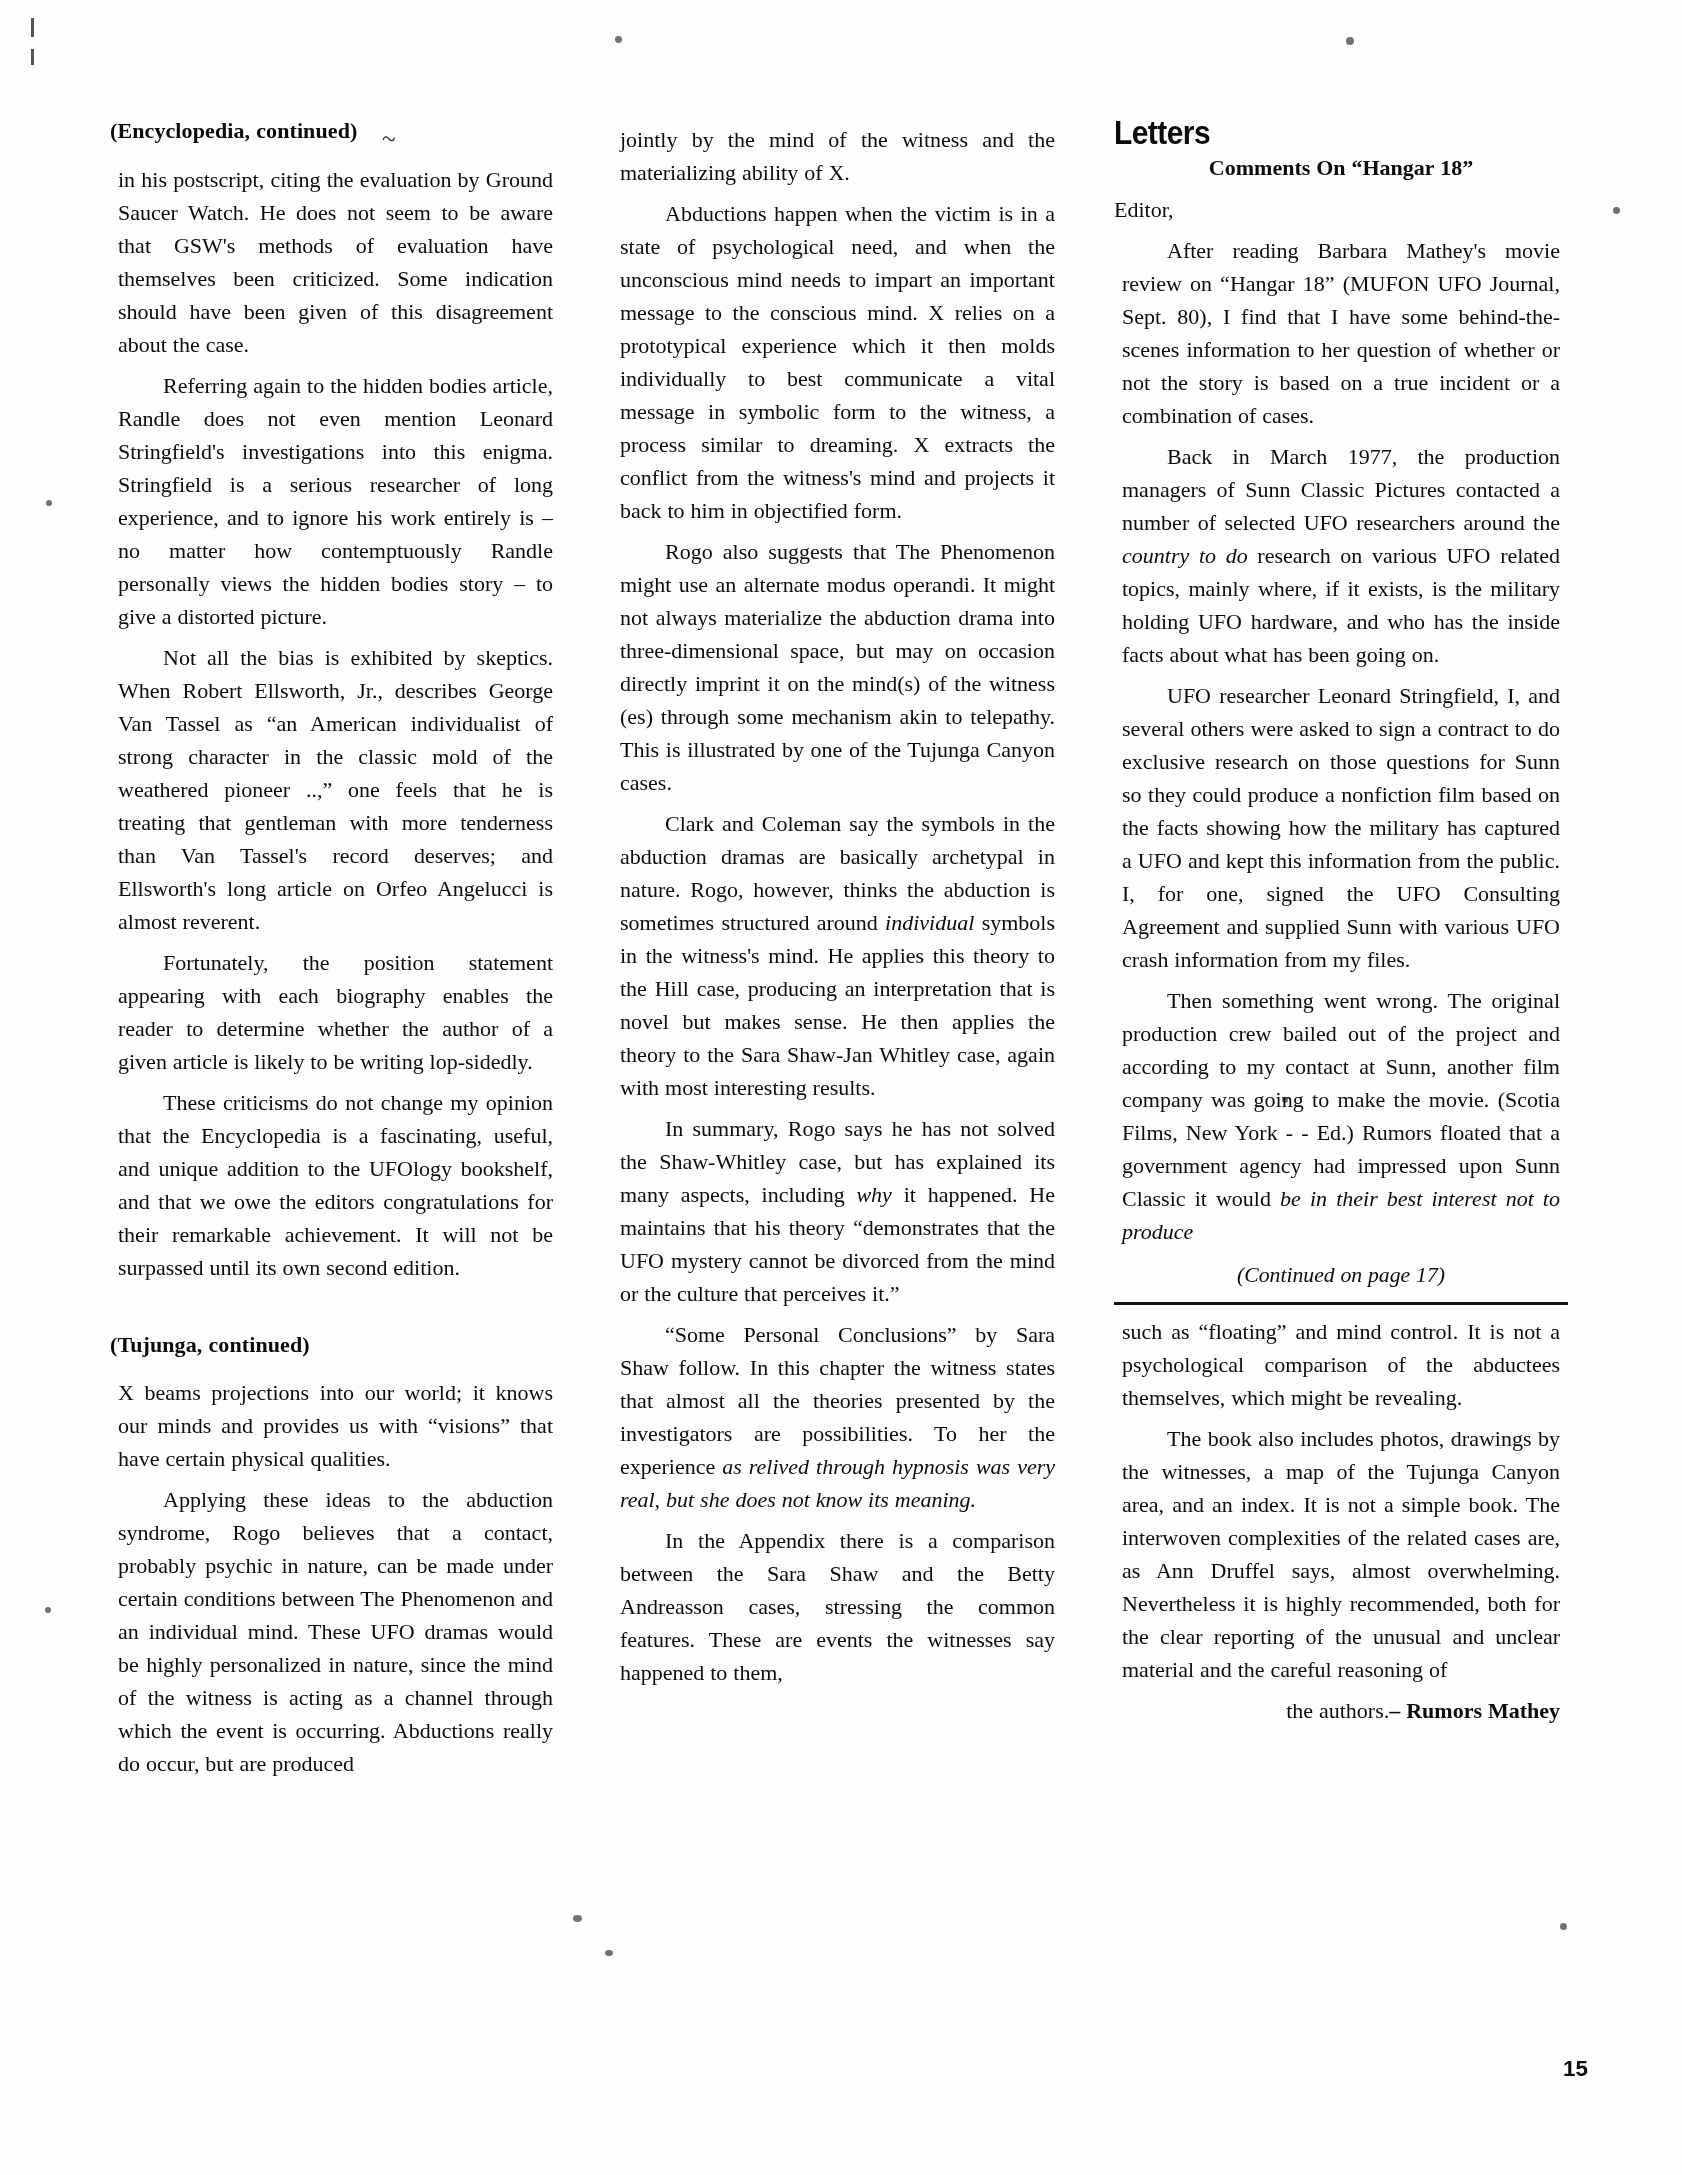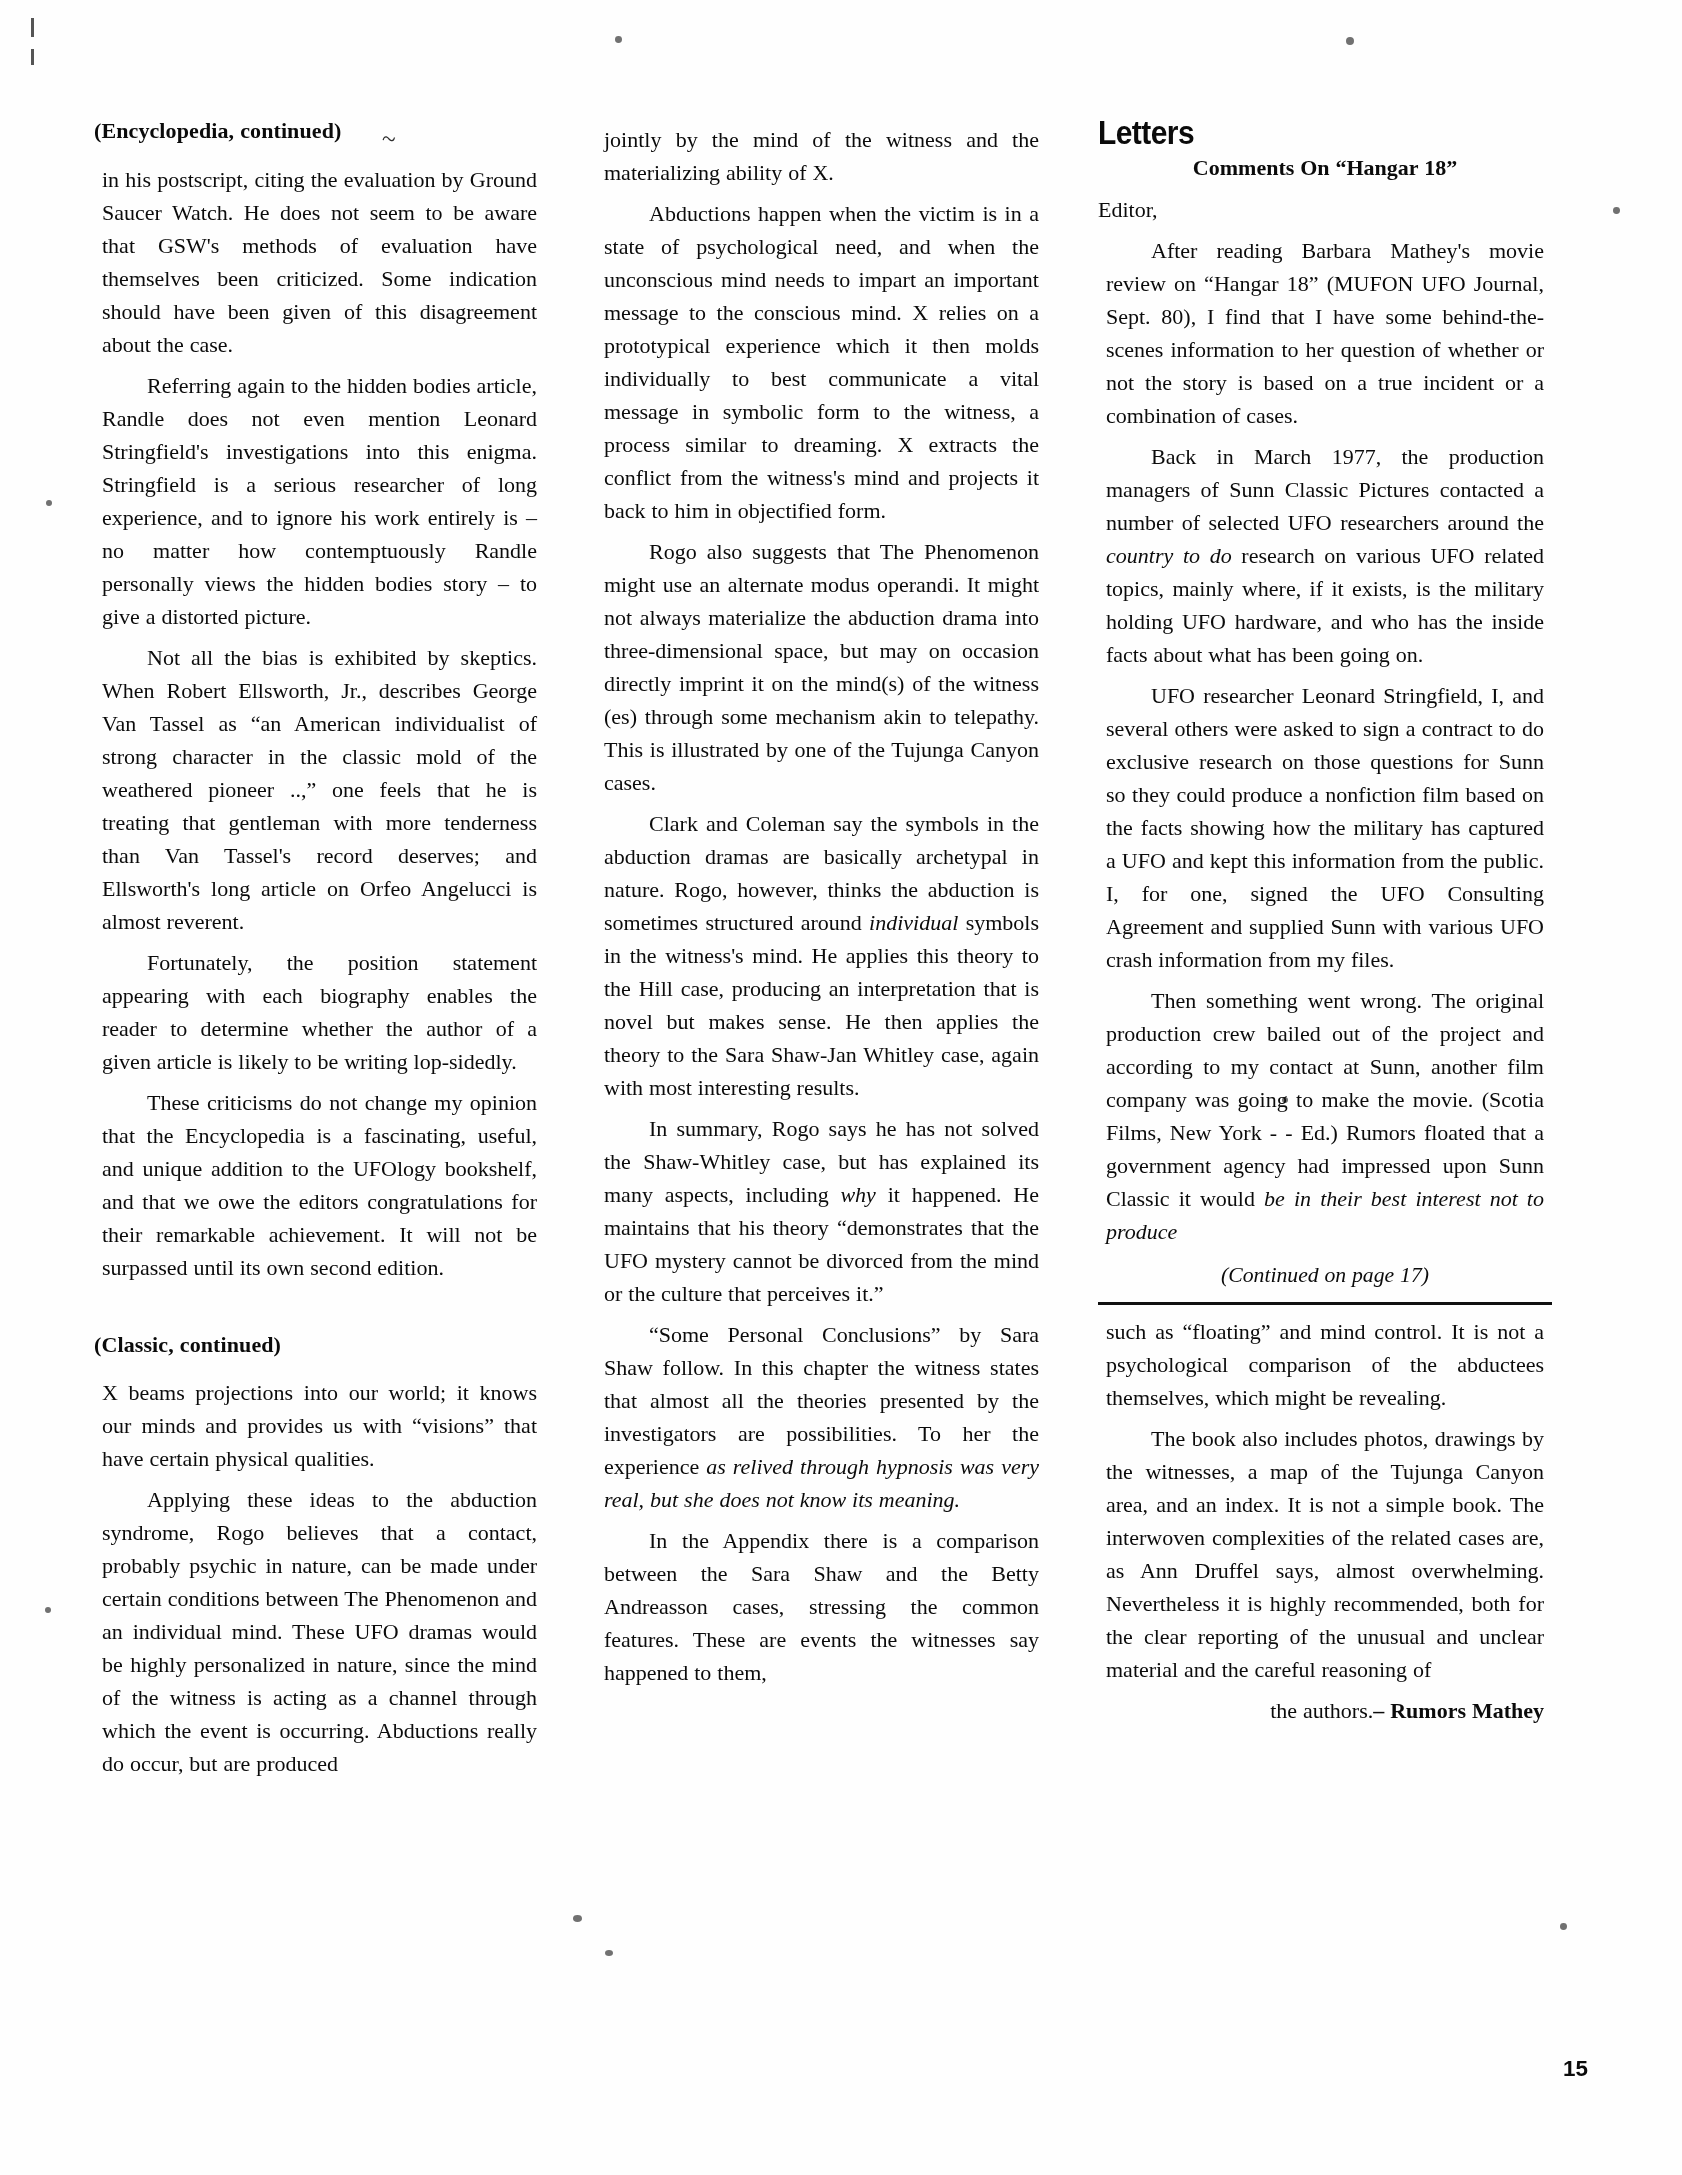--- a/index.html
+++ b/index.html
@@ -29,21 +29,21 @@
   }
   .edge-mark {
     position: absolute;
     background: #2b2b2b;
     opacity: .8;
   }
 
   .columns {
     position: absolute;
     top: 115px;
-    left: 94px;
+    left: 110px;
     width: 1502px;
     display: flex;
     gap: 51px;
   }
   .col {
     width: 451px;
     position: relative;
   }
   .col-3 { width: 454px; }
 
@@ -164,21 +164,21 @@
 
     <div class="col col-1">
       <p class="sec-head">(Encyclopedia, continued)</p>
 
       <p class="noindent">in his postscript, citing the evaluation by Ground Saucer Watch. He does not seem to be aware that GSW's methods of evaluation have themselves been criticized. Some indication should have been given of this disagreement about the case.</p>
       <p>Referring again to the hidden bodies article, Randle does not even mention Leonard Stringfield's investigations into this enigma. Stringfield is a serious researcher of long experience, and to ignore his work entirely is – no matter how contemptuously Randle personally views the hidden bodies story – to give a distorted picture.</p>
       <p>Not all the bias is exhibited by skeptics. When Robert Ellsworth, Jr., describes George Van Tassel as “an American individualist of strong character in the classic mold of the weathered pioneer ..,” one feels that he is treating that gentleman with more tenderness than Van Tassel's record deserves; and Ellsworth's long article on Orfeo Angelucci is almost reverent.</p>
       <p>Fortunately, the position statement appearing with each biography enables the reader to determine whether the author of a given article is likely to be writing lop-sidedly.</p>
       <p>These criticisms do not change my opinion that the Encyclopedia is a fascinating, useful, and unique addition to the UFOlogy bookshelf, and that we owe the editors congratulations for their remarkable achievement. It will not be surpassed until its own second edition.</p>
 
-      <p class="sec-head gap-top">(Classic, continued)</p>
+      <p class="sec-head gap-top">(Tujunga, continued)</p>
 
       <p class="noindent">X beams projections into our world; it knows our minds and provides us with “visions” that have certain physical qualities.</p>
       <p>Applying these ideas to the abduction syndrome, Rogo believes that a contact, probably psychic in nature, can be made under certain conditions between The Phenomenon and an individual mind. These UFO dramas would be highly personalized in nature, since the mind of the witness is acting as a channel through which the event is occurring. Abductions really do occur, but are produced</p>
     </div>
 
     <div class="col col-2">
       <p class="noindent">jointly by the mind of the witness and the materializing ability of X.</p>
       <p>Abductions happen when the victim is in a state of psychological need, and when the unconscious mind needs to impart an important message to the conscious mind. X relies on a prototypical experience which it then molds individually to best communicate a vital message in symbolic form to the witness, a process similar to dreaming. X extracts the conflict from the witness's mind and projects it back to him in objectified form.</p>
       <p>Rogo also suggests that The Phenomenon might use an alternate modus operandi. It might not always materialize the abduction drama into three-dimensional space, but may on occasion directly imprint it on the mind(s) of the witness (es) through some mechanism akin to telepathy. This is illustrated by one of the Tujunga Canyon cases.</p>
 

